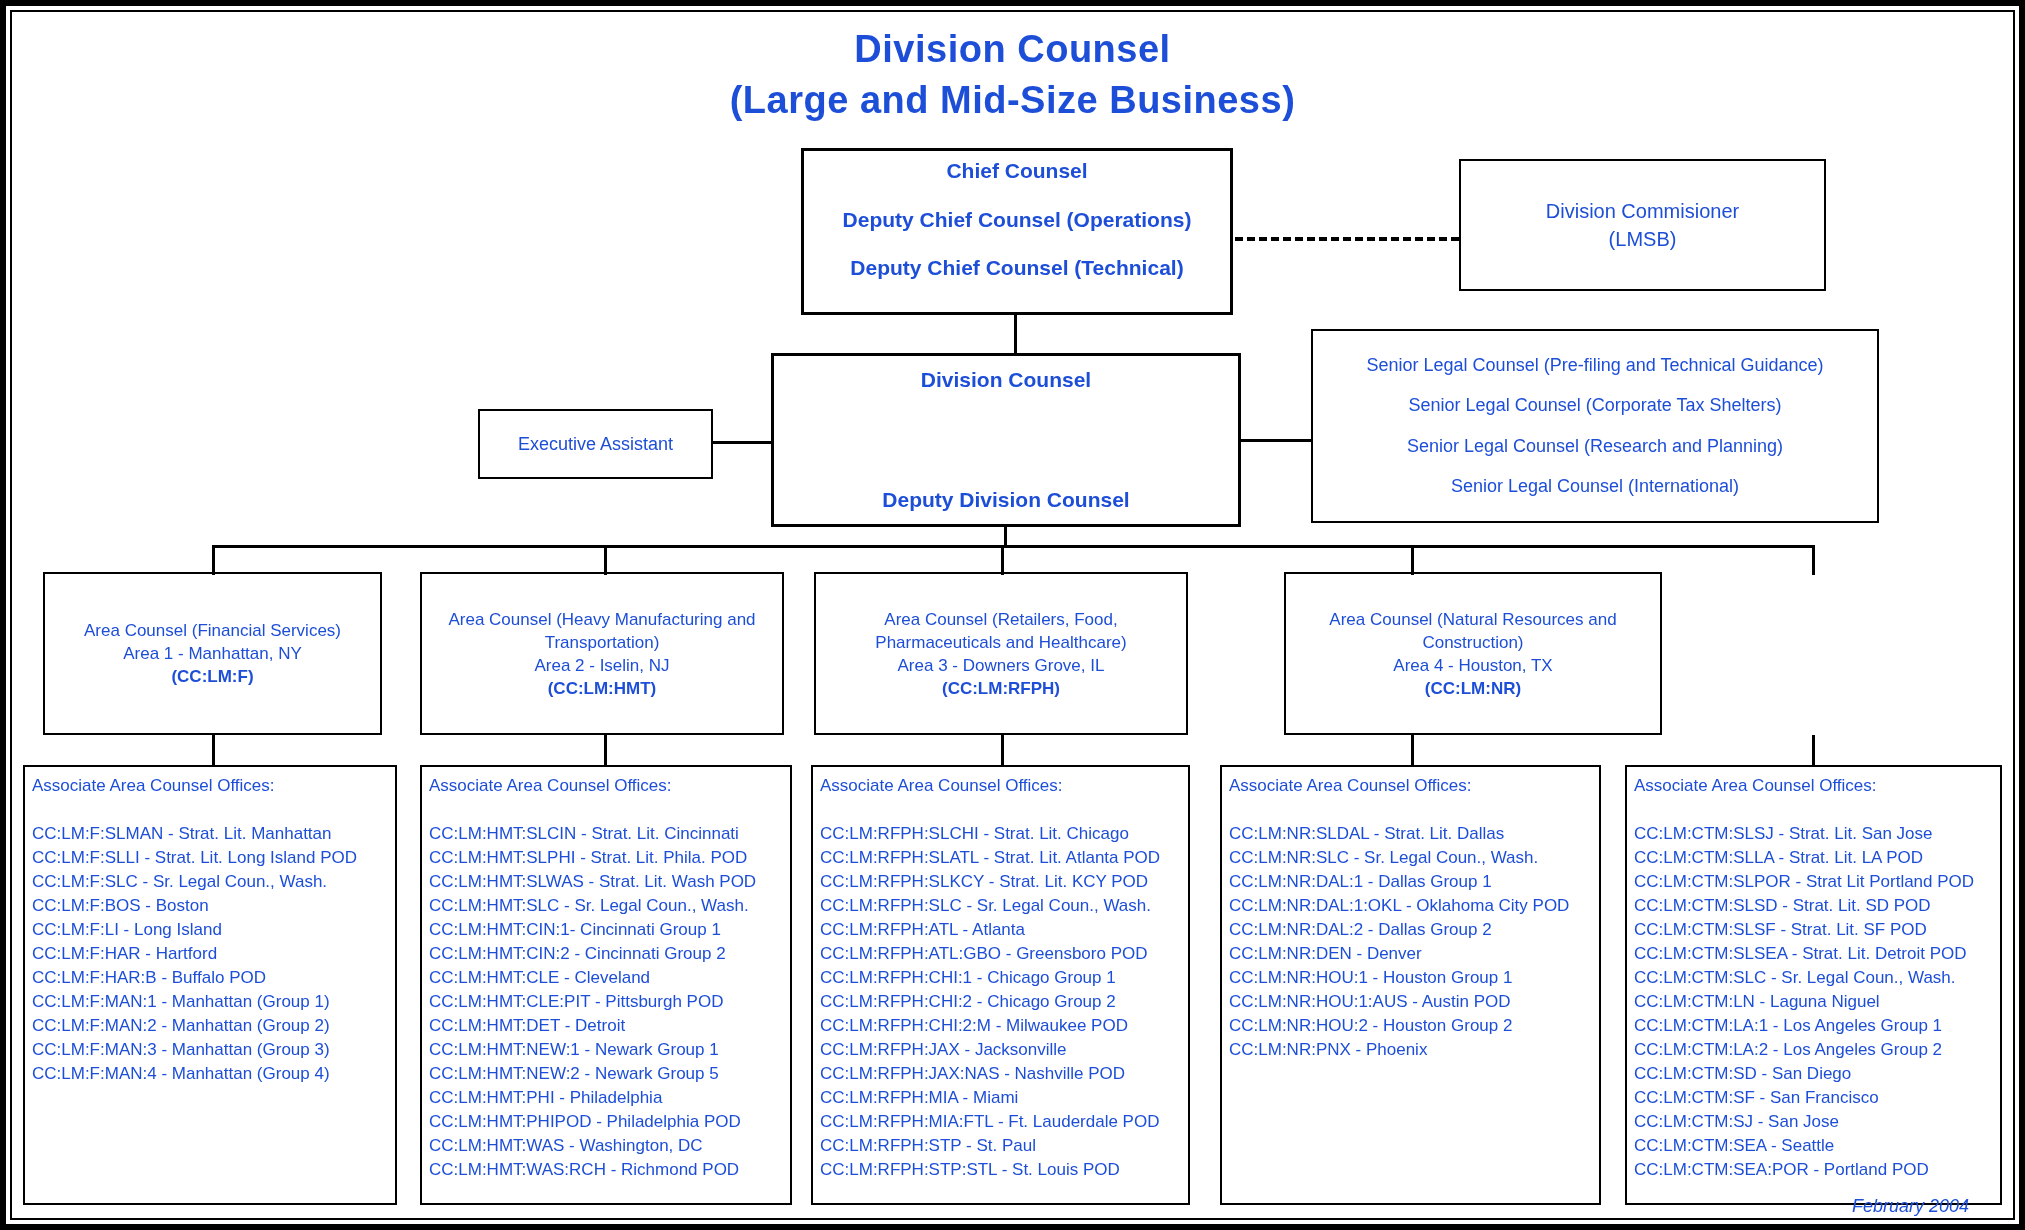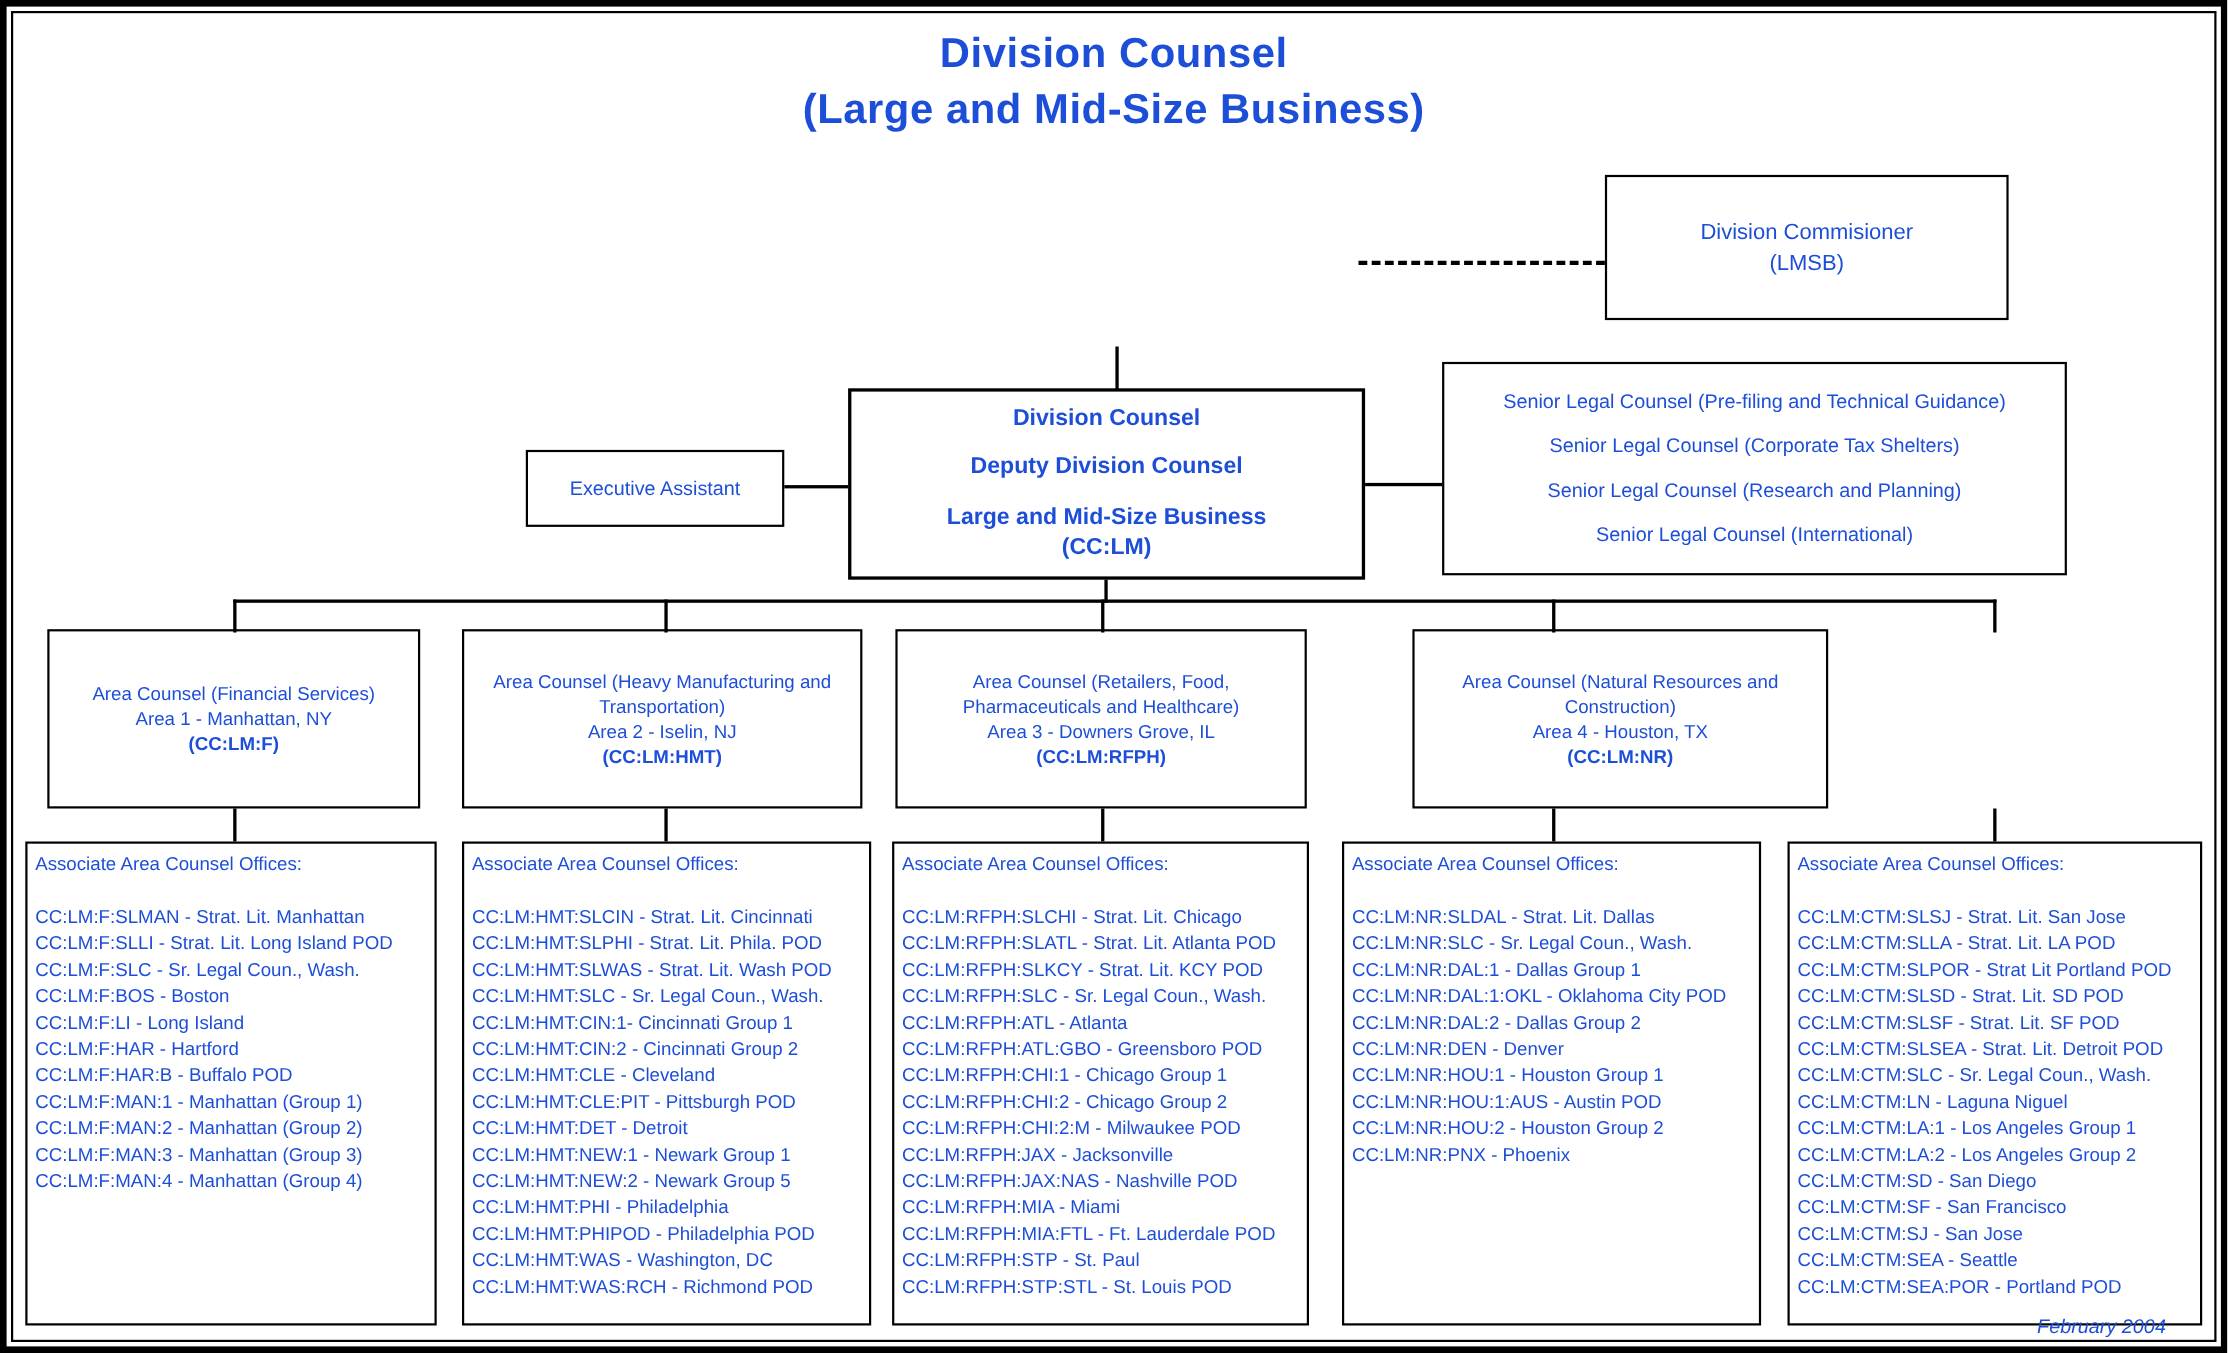--- a/index.html
+++ b/index.html
@@ -87,33 +87,34 @@
 
 <div class="page">
   <div class="frame-outer"></div>
   <div class="frame-inner"></div>
 
   <div class="title">
     <span>Division Counsel</span><br>
     <span>(Large and Mid-Size Business)</span>
   </div>
 
+  <div class="obox chief">
+    <div>Chief Counsel</div>
+    <div>Deputy Chief Counsel (Operations)</div>
+    <div>Deputy Chief Counsel (Technical)</div>
+  </div>
 
   <div class="obox commissioner">
     <div>Division Commisioner</div>
     <div>(LMSB)</div>
   </div>
 
   <div class="obox division">
     <div>Division Counsel</div>
     <div>Deputy Division Counsel</div>
-    <div class="tight">
-      <div>Large and Mid-Size Business</div>
-      <div>(CC:LM)</div>
-    </div>
   </div>
 
   <div class="obox exec">
     <div>Executive Assistant</div>
   </div>
 
   <div class="obox slc">
     <div>Senior Legal Counsel (Pre-filing and Technical Guidance)</div>
     <div>Senior Legal Counsel (Corporate Tax Shelters)</div>
     <div>Senior Legal Counsel (Research and Planning)</div>

